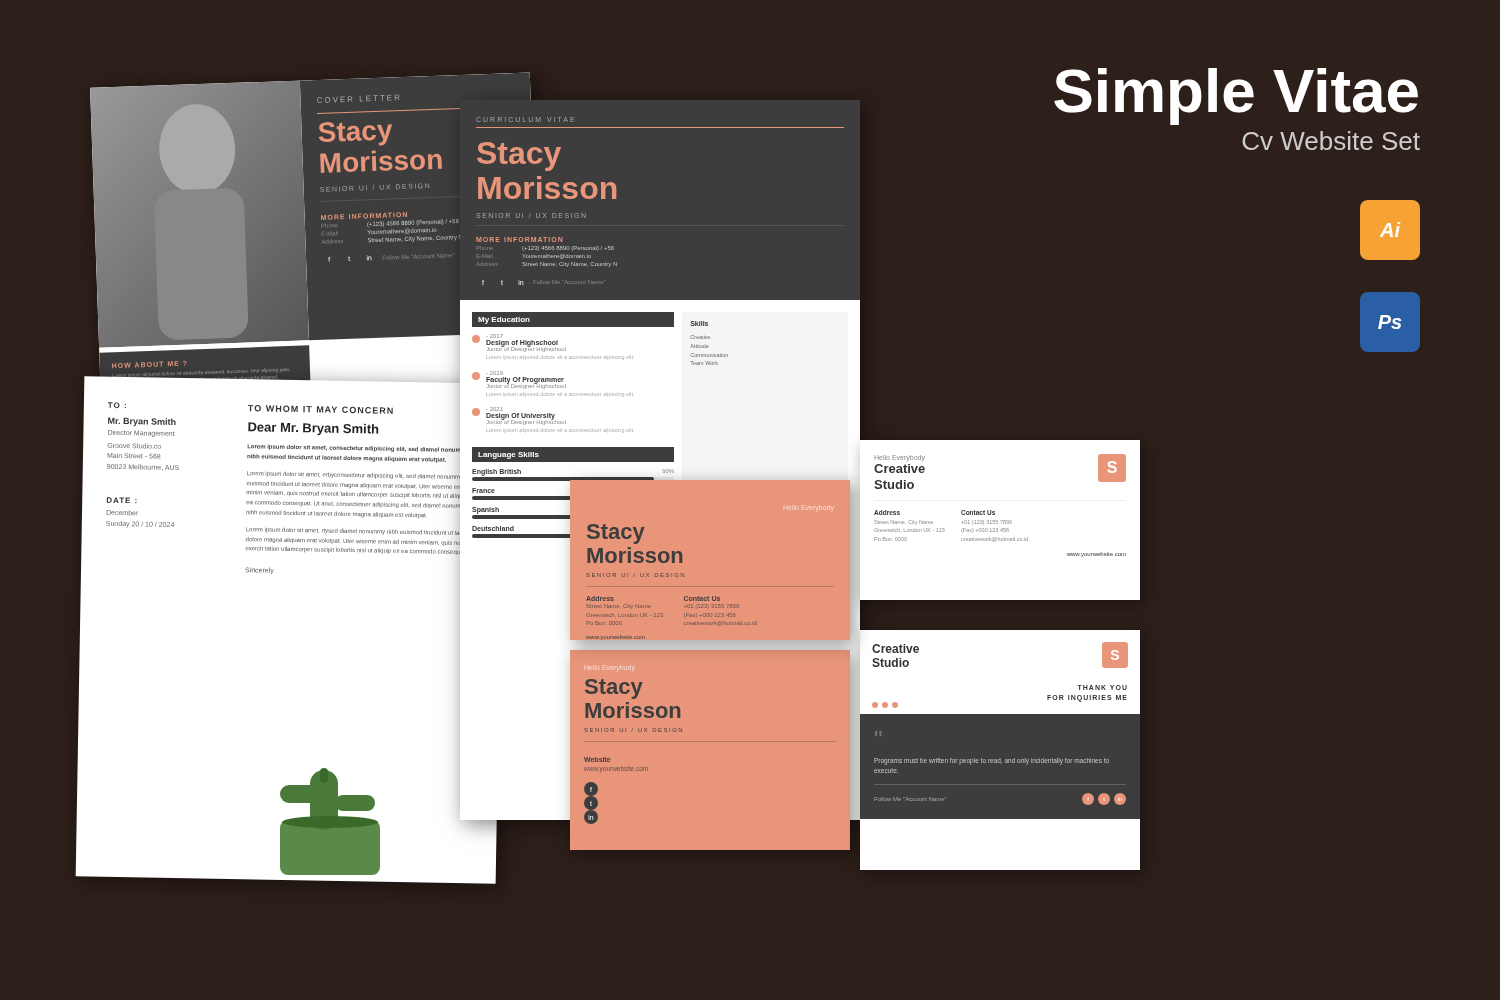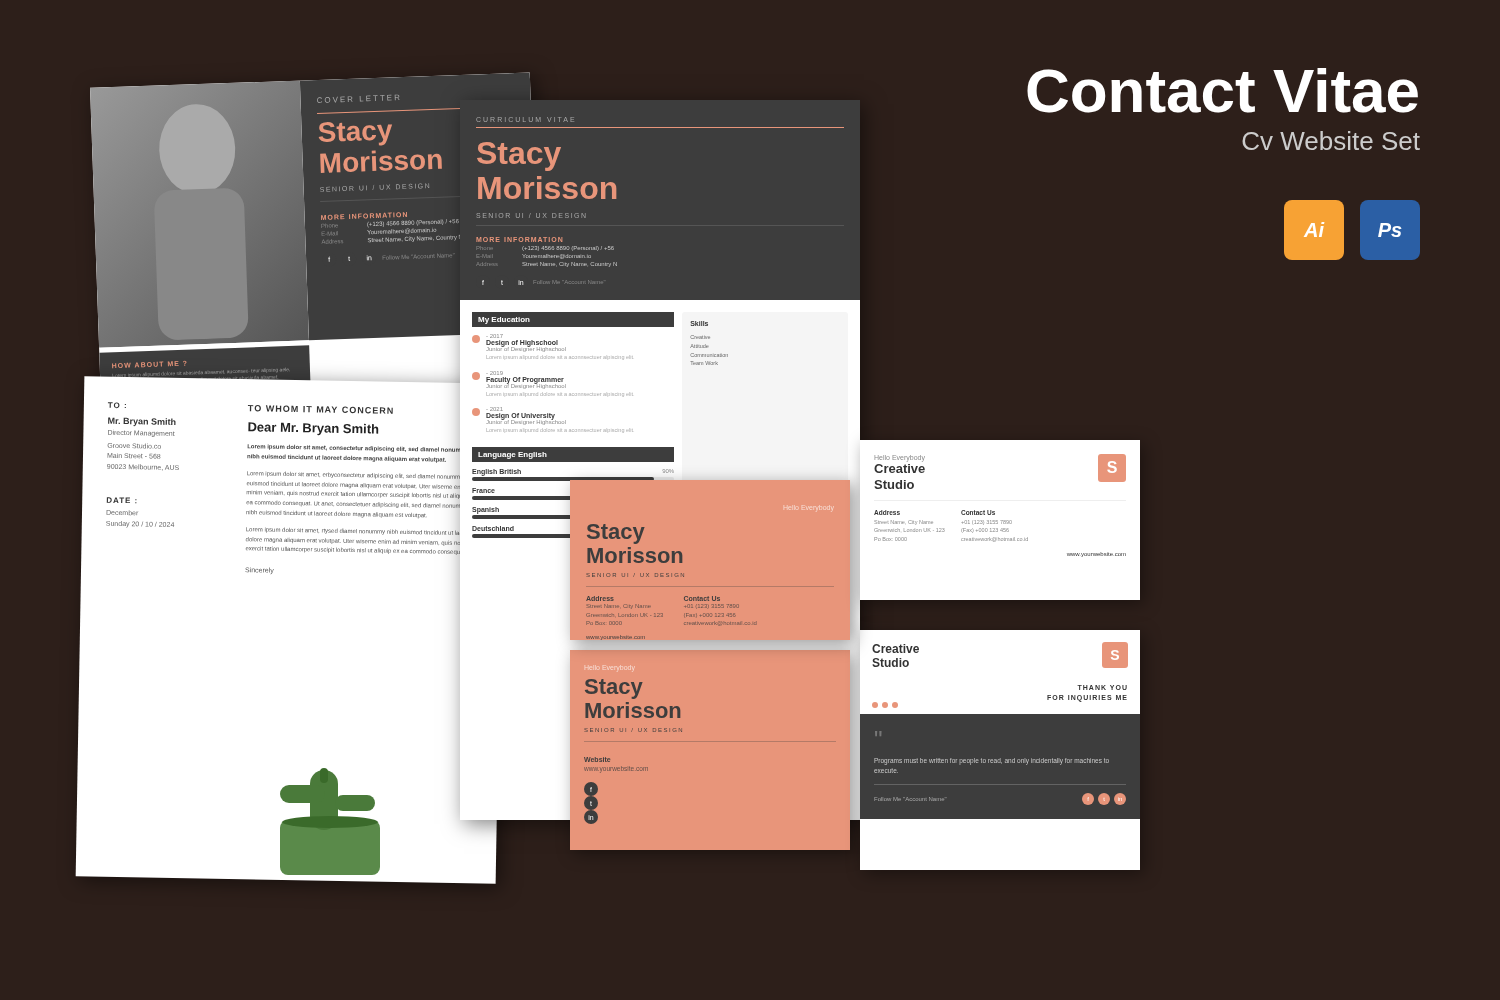--- a/index.html
+++ b/index.html
@@ -45,21 +45,22 @@
       font-weight: 300;
       margin-top: 4px;
     }
 
     
     .software-icons {
       position: absolute;
       top: 200px;
       right: 80px;
       display: flex;
-      gap: 16px;
+      flex-direction: column;
+      gap: 32px;
       z-index: 10;
     }
 
     .sw-icon {
       width: 60px;
       height: 60px;
       border-radius: 8px;
       display: flex;
       align-items: center;
       justify-content: center;
@@ -780,21 +781,21 @@
       padding: 0 12px;
       line-height: 1.4;
     }
   </style>
 </head>
 <body>
 
 <div class="container">
 
   <div class="title-area">
-    <div class="title-main">Contact Vitae</div>
+    <div class="title-main">Simple Vitae</div>
     <div class="title-sub">Cv Website Set</div>
   </div>
 
   <div class="software-icons">
     <div class="sw-icon sw-icon-ai">
       <span>Ai</span>
     </div>
     <div class="sw-icon sw-icon-ps">
       <span>Ps</span>
     </div>
@@ -938,21 +939,21 @@
         <div class="edu-dot"></div>
         <div>
           <div style="font-size:6px;color:#888;">- 2021</div>
           <div class="edu-title">Design Of University</div>
           <div class="edu-sub">Junior of Designer Highschool</div>
           <div class="edu-text">Lorem ipsum alipumd dolore sit a aconnsectuer alpiscing elit.</div>
         </div>
       </div>
             </div>
           <div class="lang-section">
-            <div class="section-title">Language English</div>
+            <div class="section-title">Language Skills</div>
             <div id="lang-items">
                 <div class="lang-item">
         <div style="display:flex;justify-content:space-between;">
           <span class="lang-name">English British</span>
           <span class="lang-pct">90%</span>
         </div>
         <div class="lang-bar-bg">
           <div class="lang-bar-fill" style="width:90%;"></div>
         </div>
       </div>

